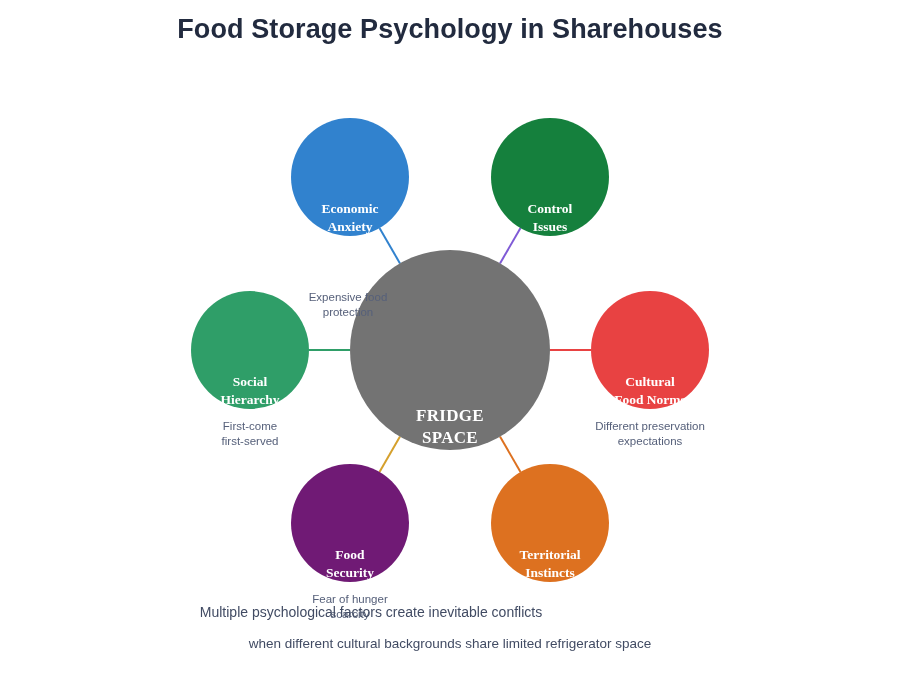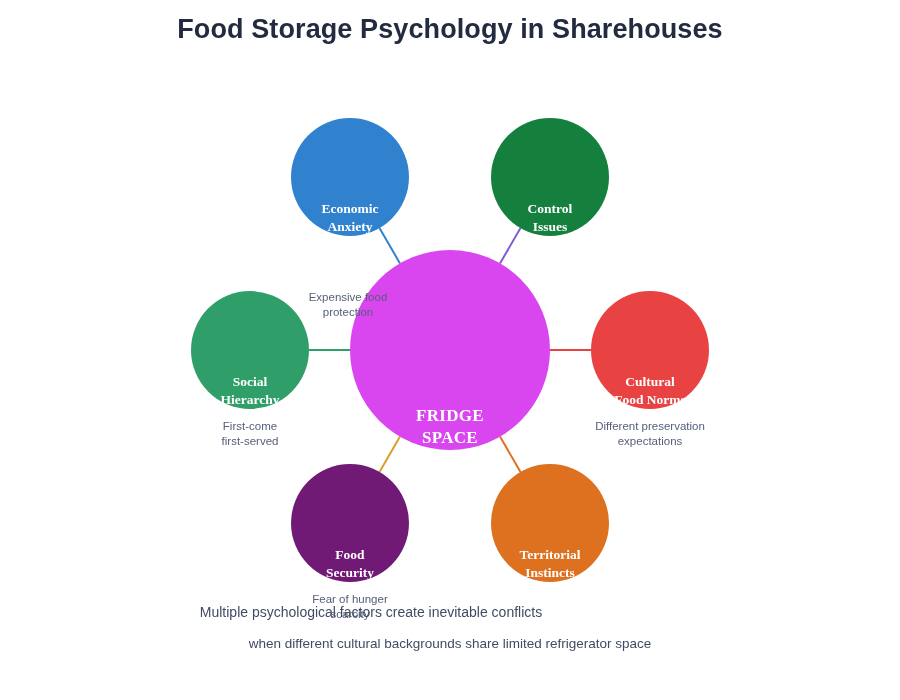--- a/index.html
+++ b/index.html
@@ -113,21 +113,21 @@
 
   <svg id="edges" viewBox="0 0 900 700" width="900" height="700">
     <line id="edge-0" x1="400.0" y1="263.4" x2="379.5" y2="228.1" stroke="#3182ce" stroke-width="2"></line>
     <line id="edge-1" x1="500.0" y1="263.4" x2="520.5" y2="228.1" stroke="#7f5ad6" stroke-width="2"></line>
     <line id="edge-2" x1="350.0" y1="350.0" x2="309.0" y2="350.0" stroke="#2f9e68" stroke-width="2"></line>
     <line id="edge-3" x1="550.0" y1="350.0" x2="591.0" y2="350.0" stroke="#e84242" stroke-width="2"></line>
     <line id="edge-4" x1="400.0" y1="436.6" x2="379.5" y2="471.9" stroke="#d5a02c" stroke-width="2"></line>
     <line id="edge-5" x1="500.0" y1="436.6" x2="520.5" y2="471.9" stroke="#dd7120" stroke-width="2"></line>
   </svg>
 
-  <div class="node" id="center-node" style="background: #d946ef;">
+  <div class="node" id="center-node" style="background: #737373;">
     <span class="node-label">FRIDGE
 SPACE</span>
   </div>
 
   <div class="node branch-node" id="node-0" style="background: rgb(49, 130, 206); left: 291px; top: 118px;">
     <span class="node-label">Economic
 Anxiety</span>
   </div>
   <div class="sublabel" id="sub-0" style="left: 253px; top: 246px; margin-top: 44px;">Expensive food
 protection</div>

